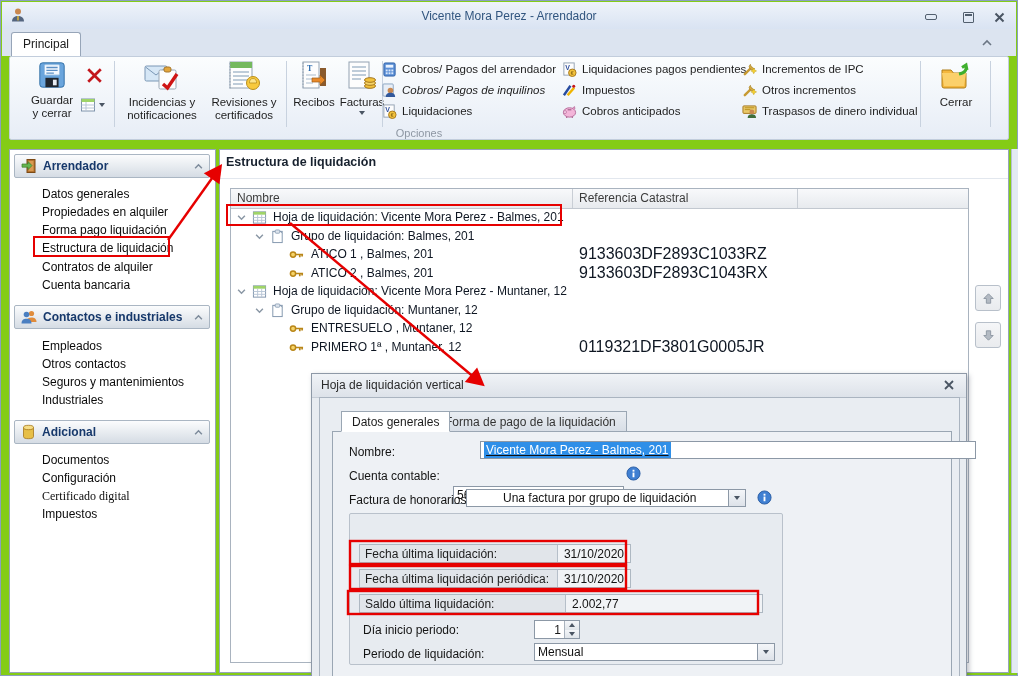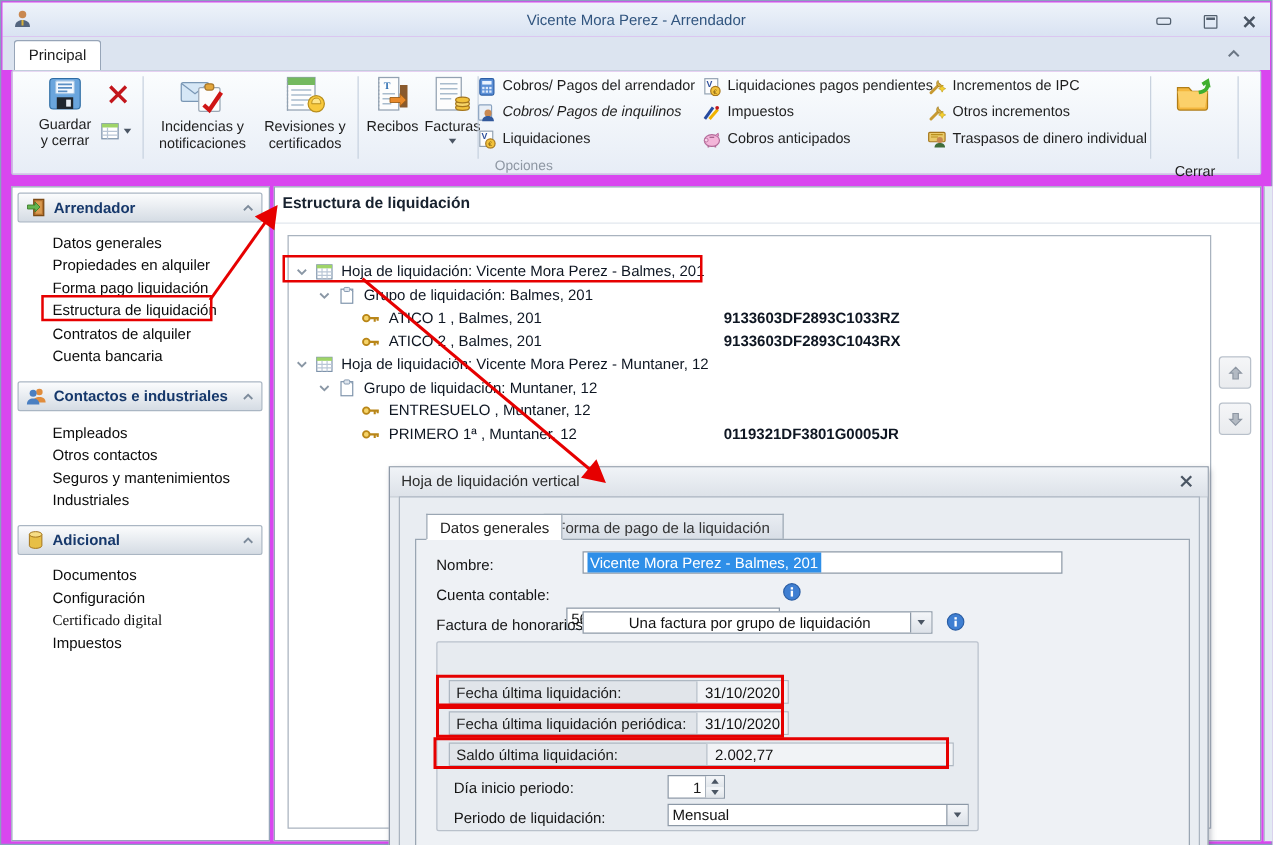--- a/index.html
+++ b/index.html
@@ -1,19 +1,19 @@
 <!DOCTYPE html>
 <html><head>
 <meta charset="utf-8">
 <style>
   html,body{margin:0;padding:0;}
   body{width:1018px;height:676px;position:relative;font-family:"Liberation Sans",sans-serif;font-size:12px;color:#1a1a1a;background:#d6e0ef;overflow:hidden;}
   .abs{position:absolute;}
   
-  .frame{position:absolute;inset:0;border:1px solid #8aa0be;background:#d946ef;box-sizing:border-box;}
+  .frame{position:absolute;inset:0;border:1px solid #8aa0be;background:#84cc16;box-sizing:border-box;}
   .titlebar{position:absolute;left:1px;top:1px;right:1px;height:27px;background:linear-gradient(#eef3fa,#d9e3f2);}
   .title-text{position:absolute;top:7px;left:0;right:0;text-align:center;color:#31557f;font-size:12px;}
   .winbtn{position:absolute;top:8px;width:18px;height:14px;display:flex;align-items:center;justify-content:center;cursor:default;}
   .glyph-min{width:10px;height:4px;border:1px solid #525f6e;border-radius:2px;}
   .glyph-rest{width:9px;height:9px;border:1px solid #525f6e;border-radius:1px;position:relative;}
   .glyph-rest:after{content:"";position:absolute;left:1px;right:1px;top:1px;height:2px;background:#525f6e;}
   
   .tabrow{position:absolute;left:1px;right:1px;top:28px;height:27px;background:#dce4f0;}
   .ribbon-tab{position:absolute;left:9px;top:3px;width:68px;height:24px;background:#fff;border:1px solid #97a5b8;border-bottom:none;border-radius:3px 3px 0 0;text-align:center;line-height:23px;color:#1c1c1c;}
   .collapse-chev{position:absolute;top:36px;left:979px;width:16px;height:12px;}
@@ -33,21 +33,21 @@
   .nav-item{position:absolute;left:32px;font-size:12px;color:#0b0b0b;white-space:nowrap;cursor:default;}
   
   .mainpanel{position:absolute;left:218px;top:148px;width:790px;height:524px;background:#fff;border:1px solid #96a5ba;box-sizing:border-box;}
   .main-heading{position:absolute;left:6px;top:5px;font-weight:bold;color:#17212e;font-size:12.5px;}
   .head-sep{position:absolute;left:0;right:0;top:28px;height:1px;background:#e2e7ee;}
   .treetable{position:absolute;left:10px;top:38px;width:739px;height:475px;border:1px solid #a9b3bf;background:#fff;box-sizing:border-box;}
   .tt-header{position:absolute;left:0;top:0;right:0;height:19px;background:linear-gradient(#f8f9fb,#e7eaee);border-bottom:1px solid #c2c8d0;display:flex;}
   .tt-col{border-right:1px solid #c9ced5;padding:2px 6px;color:#3c3c3c;font-size:12px;box-sizing:border-box;}
   .tt-row{position:absolute;left:0;right:0;height:18.5px;display:flex;align-items:center;}
   .tt-name{position:absolute;font-size:12px;color:#0e1622;white-space:nowrap;}
-  .tt-ref{position:absolute;left:348px;font-size:12px;color:#0e1622;white-space:nowrap;font-weight:bold;}
+  .tt-ref{position:absolute;left:348px;font-size:16px;color:#0e1622;white-space:nowrap;}
   .chev{width:9px;height:9px;}
   .updown{position:absolute;width:24px;height:24px;border:1px solid #b8c0ca;border-radius:3px;background:linear-gradient(#f5f6f8,#e9ebee);display:flex;align-items:center;justify-content:center;}
   .right-strip{position:absolute;top:148px;left:1010px;width:7px;height:524px;background:#e3eaf3;border-left:1px solid #b4c0d0;}
   
   .dialog{position:absolute;left:310px;top:372px;width:656px;height:304px;background:#e8ecf1;border:1px solid #8e99a7;box-shadow:2px 2px 5px rgba(60,70,90,.35);box-sizing:border-box;}
   .dlg-title{position:absolute;left:0;right:0;top:0;height:23px;background:linear-gradient(#f0f3f7,#dde2e9);border-bottom:1px solid #c6cdd6;}
   .dlg-title .t{position:absolute;left:9px;top:4px;color:#2b2b2b;font-size:12px;}
   .dlg-close{position:absolute;right:10px;top:4px;width:14px;height:14px;display:flex;align-items:center;justify-content:center;cursor:default;}
   .dlg-inner{position:absolute;left:7px;top:23px;width:641px;height:281px;border:1px solid #aab4c0;background:#e9edf2;box-sizing:border-box;}
   .tab{position:absolute;top:13px;height:21px;line-height:20px;padding:0 10px;font-size:12px;border:1px solid #9aa6b3;box-sizing:border-box;cursor:default;}
@@ -270,21 +270,21 @@
           <circle cx="10.5" cy="8.5" r="2.6" fill="#c98850"></circle>
           <path d="M6 15 c0-3 2-4 4.5-4 s4.5 1 4.5 4z" fill="#3f6d3a"></path>
         </svg>
       <span class="lbl">Traspasos de dinero individual</span>
     </div>
 
     <div class="opt-label" style="left:-90px;">Opciones</div>
 
     <div class="rib-sep" style="left:910px;"></div>
 
-    <div class="bigbtn" style="left:916px;width:60px;gap:36px;">
+    <div class="bigbtn" style="left:916px;width:60px;">
       <svg width="34" height="32" viewBox="0 0 34 32">
         <path d="M3 10 h9 l2.5 3 H27 v13 a2 2 0 0 1 -2 2 H5 a2 2 0 0 1 -2 -2 z" fill="#f4b73e" stroke="#b07e18"></path>
         <path d="M3 13 h24 l-2 13 H5 z" fill="#fbd06a"></path>
         <path d="M20 14 c6 -1 8 -4 7 -9 l-4 2.5 m4 -2.5 l1 5" fill="none" stroke="#3faf2e" stroke-width="3"></path>
       </svg>
       <div class="lbl">Cerrar</div>
     </div>
     <div class="rib-sep" style="left:980px;"></div>
   </div>
 
@@ -339,20 +339,25 @@
     <div class="nav-item" style="top:321px;">Configuración</div>
     <div class="nav-item" style="top:339px;font-family:Liberation Serif, serif;">Certificado digital</div>
     <div class="nav-item" style="top:357px;">Impuestos</div>
   </div>
 
   <div class="mainpanel">
     <div class="main-heading">Estructura de liquidación</div>
     <div class="head-sep"></div>
 
     <div class="treetable">
+      <div class="tt-header">
+        <div class="tt-col" style="width:342px;">Nombre</div>
+        <div class="tt-col" style="width:225px;">Referencia Catastral</div>
+        <div class="tt-col" style="flex:1;border-right:none;"></div>
+      </div>
 
       <div class="tt-row" style="top:19px;">
         <svg class="abs" style="left:6px;top:5px;" width="9" height="9" viewBox="0 0 8 8">
             <path d="M1 2.5 L4 5.5 L7 2.5" fill="none" stroke="#8a97a5" stroke-width="1.3"></path>
           </svg>
         <svg class="abs" style="left:21px;top:2px;" width="15" height="15" viewBox="0 0 16 16">
             <rect x="1.5" y="2" width="13" height="12" fill="#fff" stroke="#7e93ab"></rect>
             <rect x="1.5" y="2" width="13" height="3" fill="#9fd468"></rect>
             <path d="M1.5 8 h13 M1.5 11 h13 M6 5 v9 M10.3 5 v9" stroke="#b9c6d6" stroke-width="1"></path>
           </svg>
@@ -451,21 +456,21 @@
             <path d="M1 1 L9 9 M9 1 L1 9" stroke="#4a5563" stroke-width="1.8"></path>
           </svg>
       </div>
     </div>
     <div class="dlg-inner">
       <div class="tab active" style="left:21px;z-index:3;">Datos generales</div>
       <div class="tab inactive" style="left:115px;">Forma de pago de la liquidación</div>
       <div class="tabpanel">
 
         <div class="fld-label" style="left:16px;top:13px;">Nombre:</div>
-        <div class="tbox" style="left:133px;top:9px;width:384px;"><span class="sel">Vicente Mora Perez - Balmes, 201</span></div>
+        <div class="tbox" style="left:147px;top:9px;width:496px;text-decoration:underline;"><span class="sel">Vicente Mora Perez - Balmes, 201</span></div>
 
         <div class="fld-label" style="left:16px;top:37px;">Cuenta contable:</div>
         <div class="tbox" style="left:120px;top:33px;width:171px;margin-top:21px;">56102001</div>
         <svg class="abs" style="left:293px;top:34px;" width="15" height="15" viewBox="0 0 16 16">
             <circle cx="8" cy="8" r="7" fill="#3f7fd2" stroke="#2a5da3"></circle>
             <rect x="7" y="4" width="2" height="2" fill="#fff"></rect>
             <rect x="7" y="7" width="2" height="5" fill="#fff"></rect>
           </svg>
 
         <div class="fld-label" style="left:16px;top:61px;">Factura de honorarios:</div>

